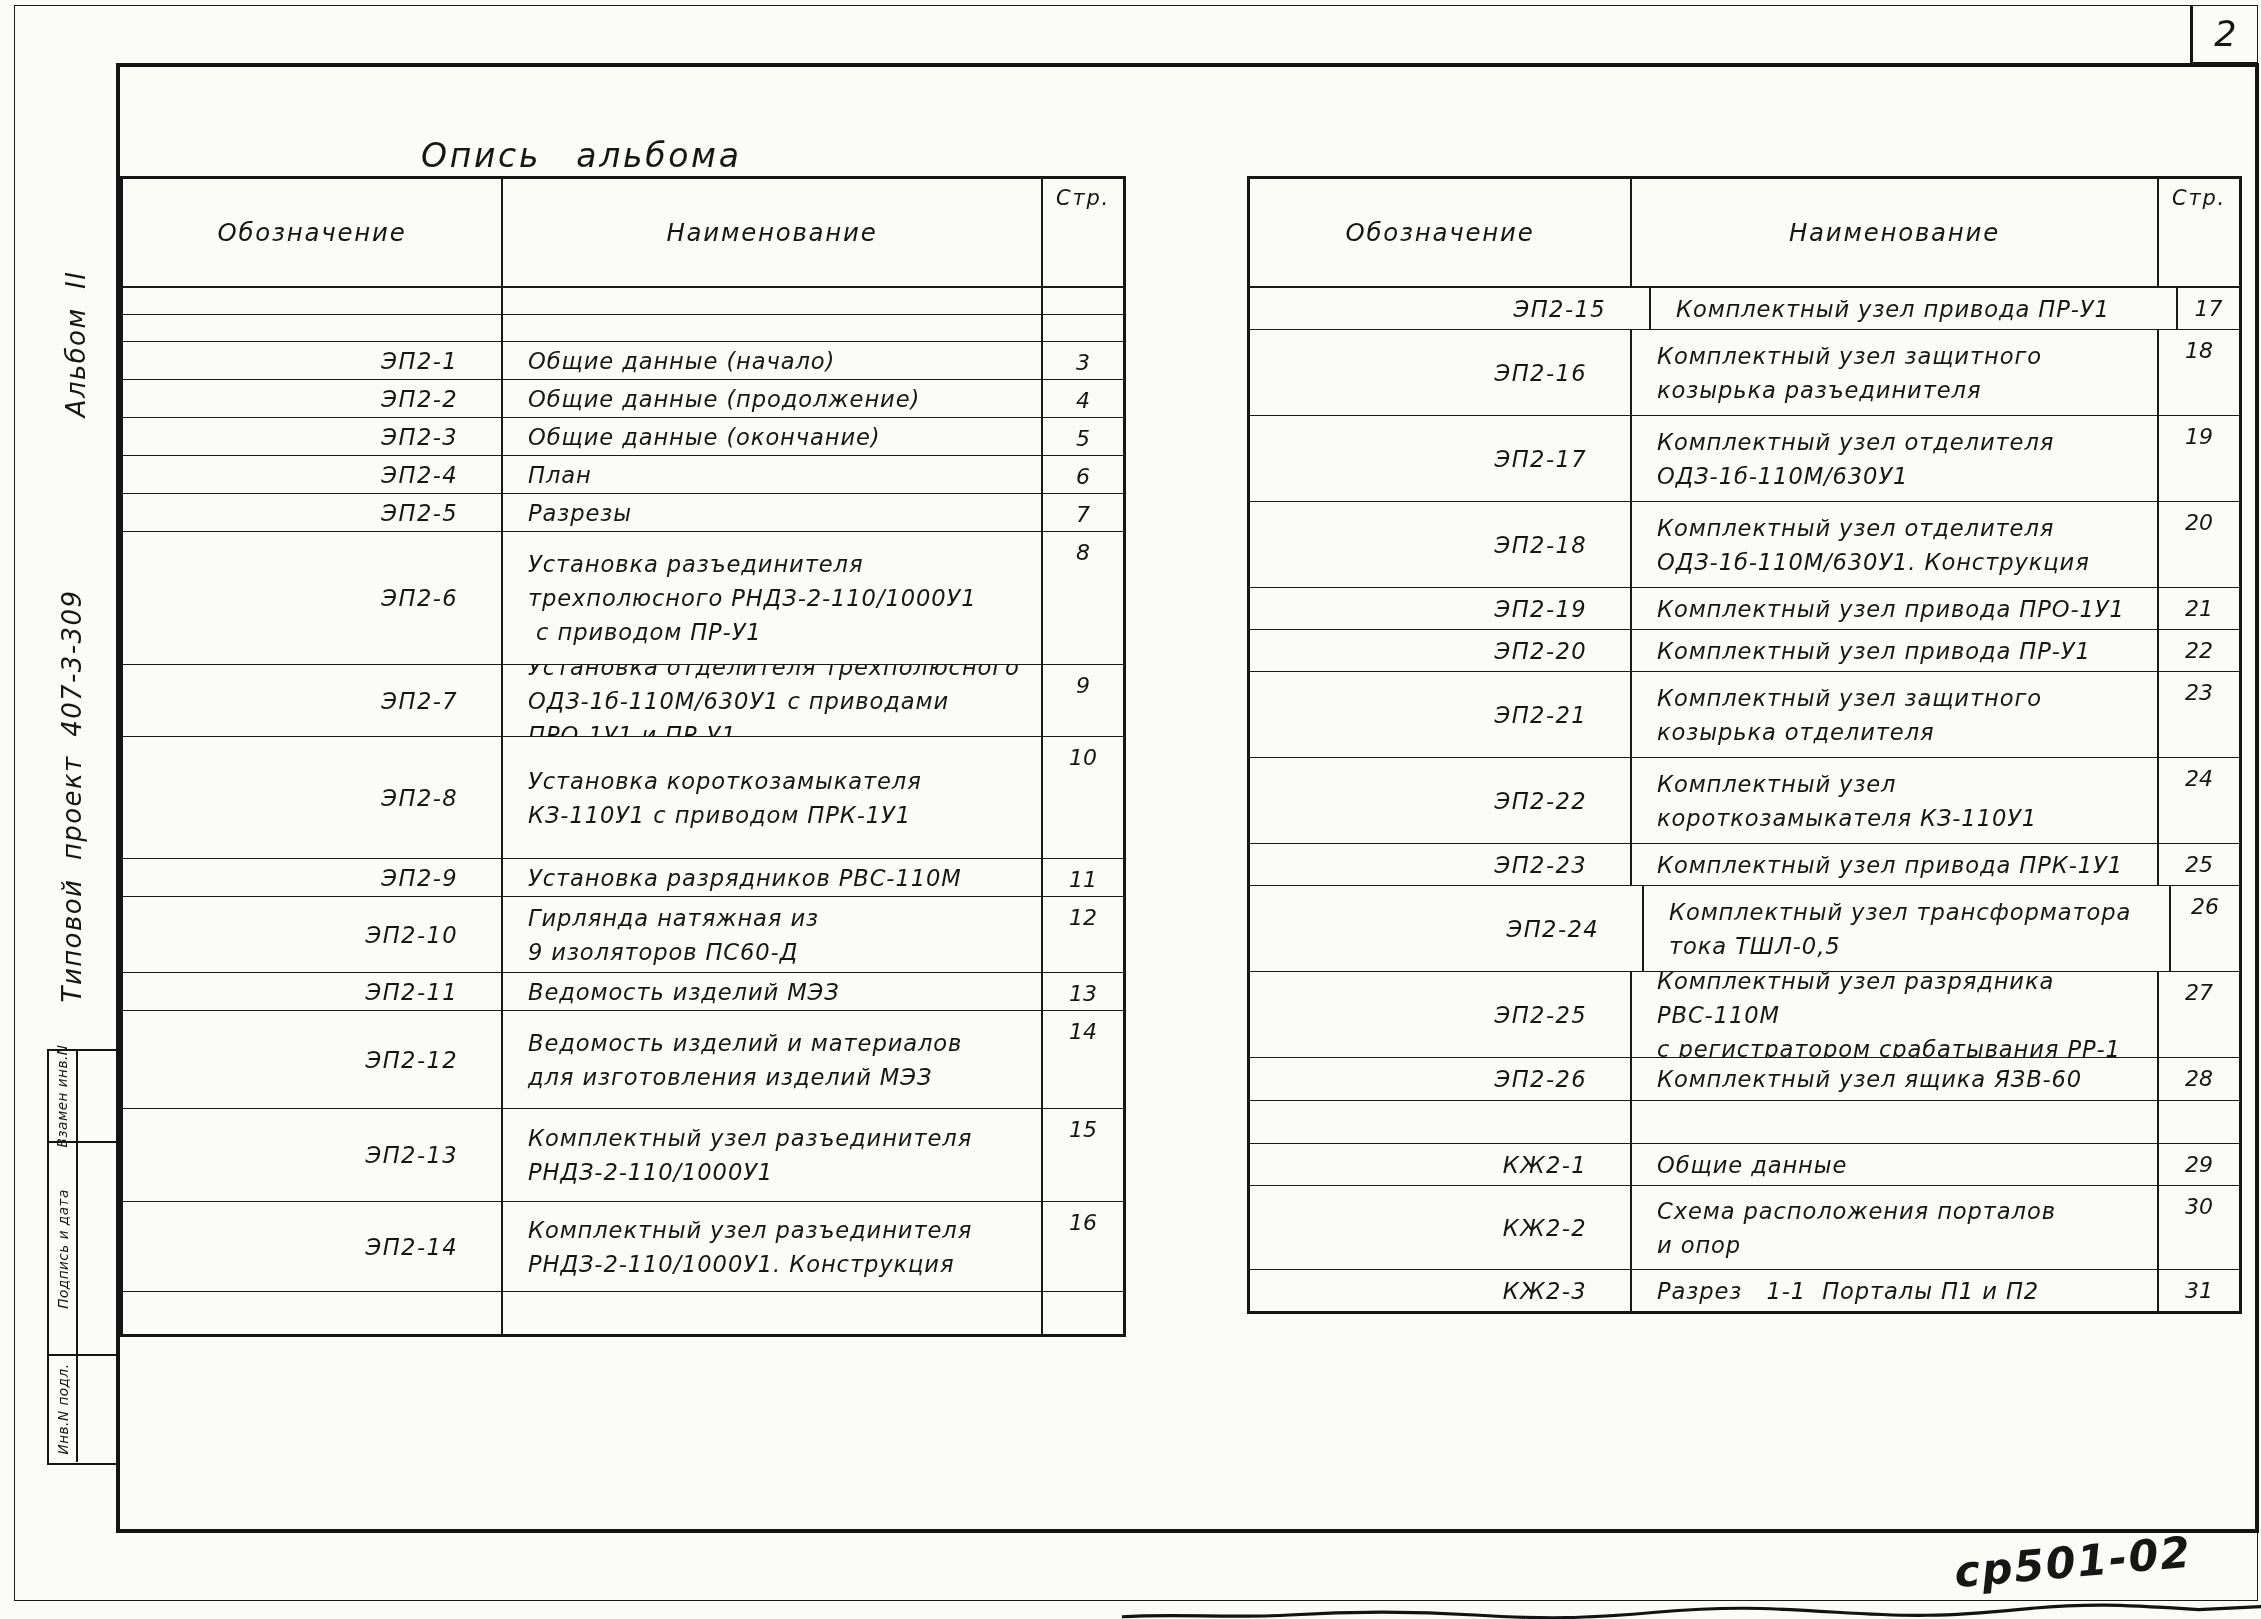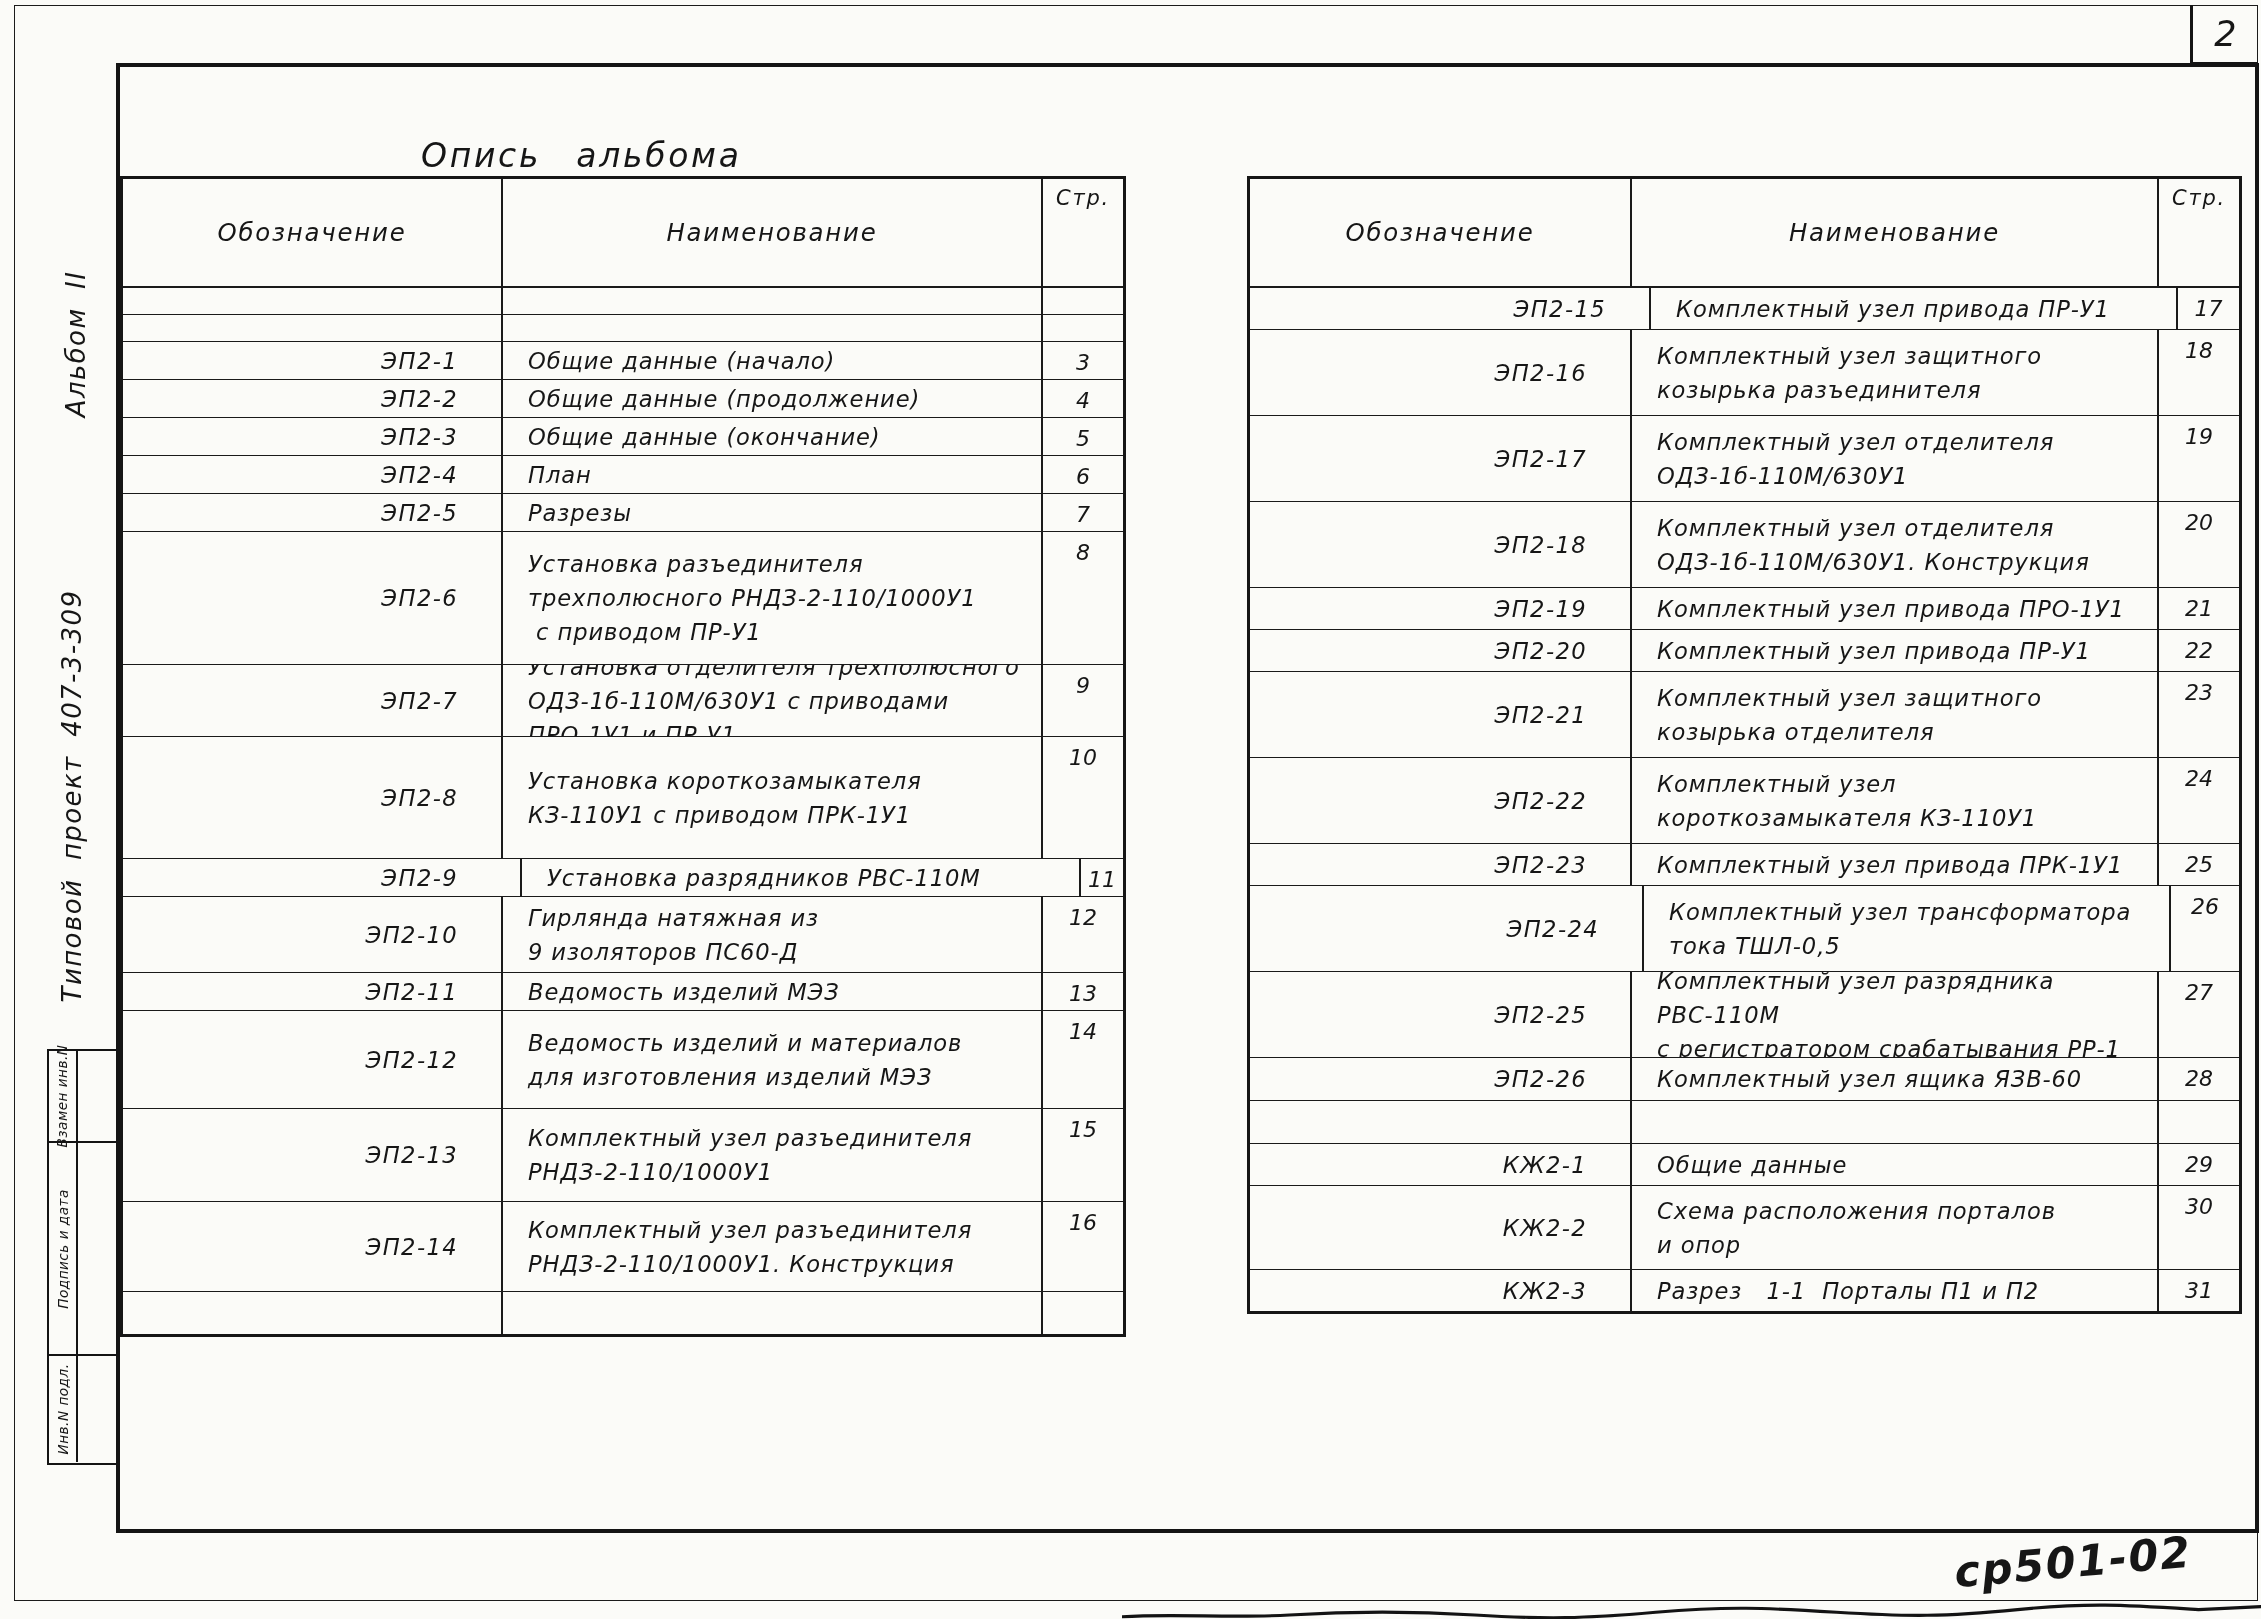--- a/index.html
+++ b/index.html
@@ -170,21 +170,21 @@
         <div class="cell cell-page">9</div>
       </div>
       <div class="trow" style="height: 122px;">
         <div class="cell cell-desig">ЭП2-8</div>
         <div class="cell cell-name">
           <span>Установка короткозамыкателя
 КЗ-110У1 с приводом ПРК-1У1</span>
         </div>
         <div class="cell cell-page">10</div>
       </div>
-      <div class="trow" style="height: 38px; gap: 19px;">
+      <div class="trow" style="height: 38px;">
         <div class="cell cell-desig">ЭП2-9</div>
         <div class="cell cell-name">
           <span>Установка разрядников РВС-110М</span>
         </div>
         <div class="cell cell-page">11</div>
       </div>
       <div class="trow" style="height: 76px;">
         <div class="cell cell-desig">ЭП2-10</div>
         <div class="cell cell-name">
           <span>Гирлянда натяжная из

